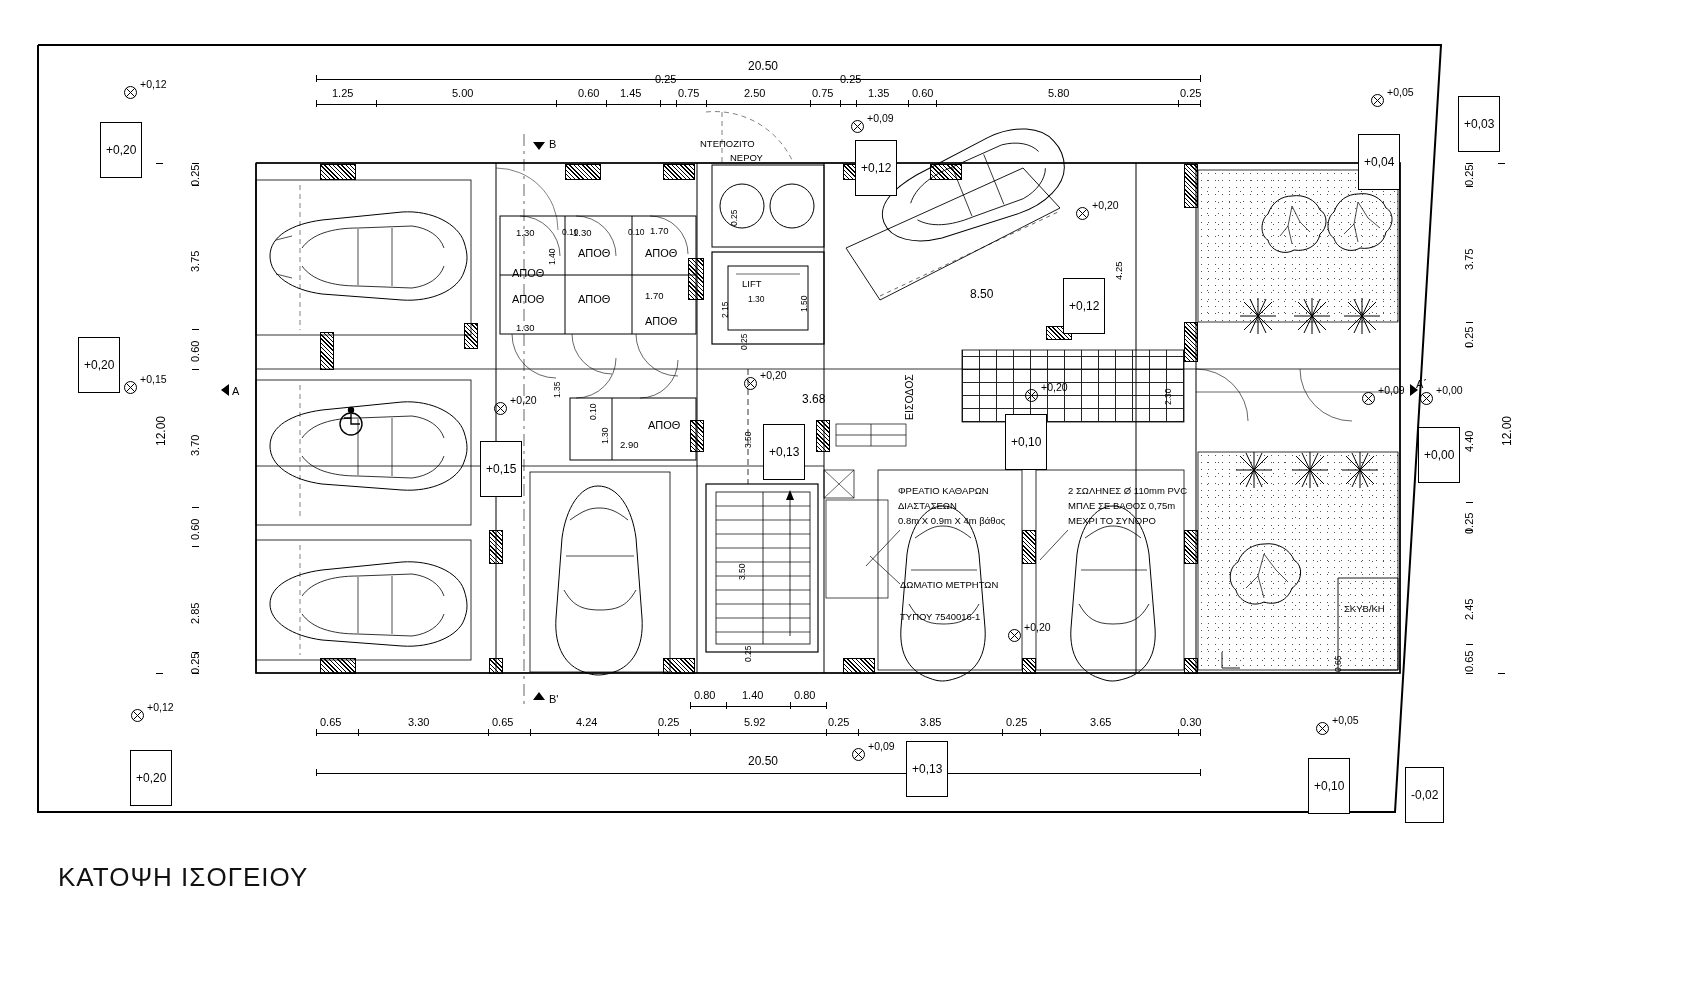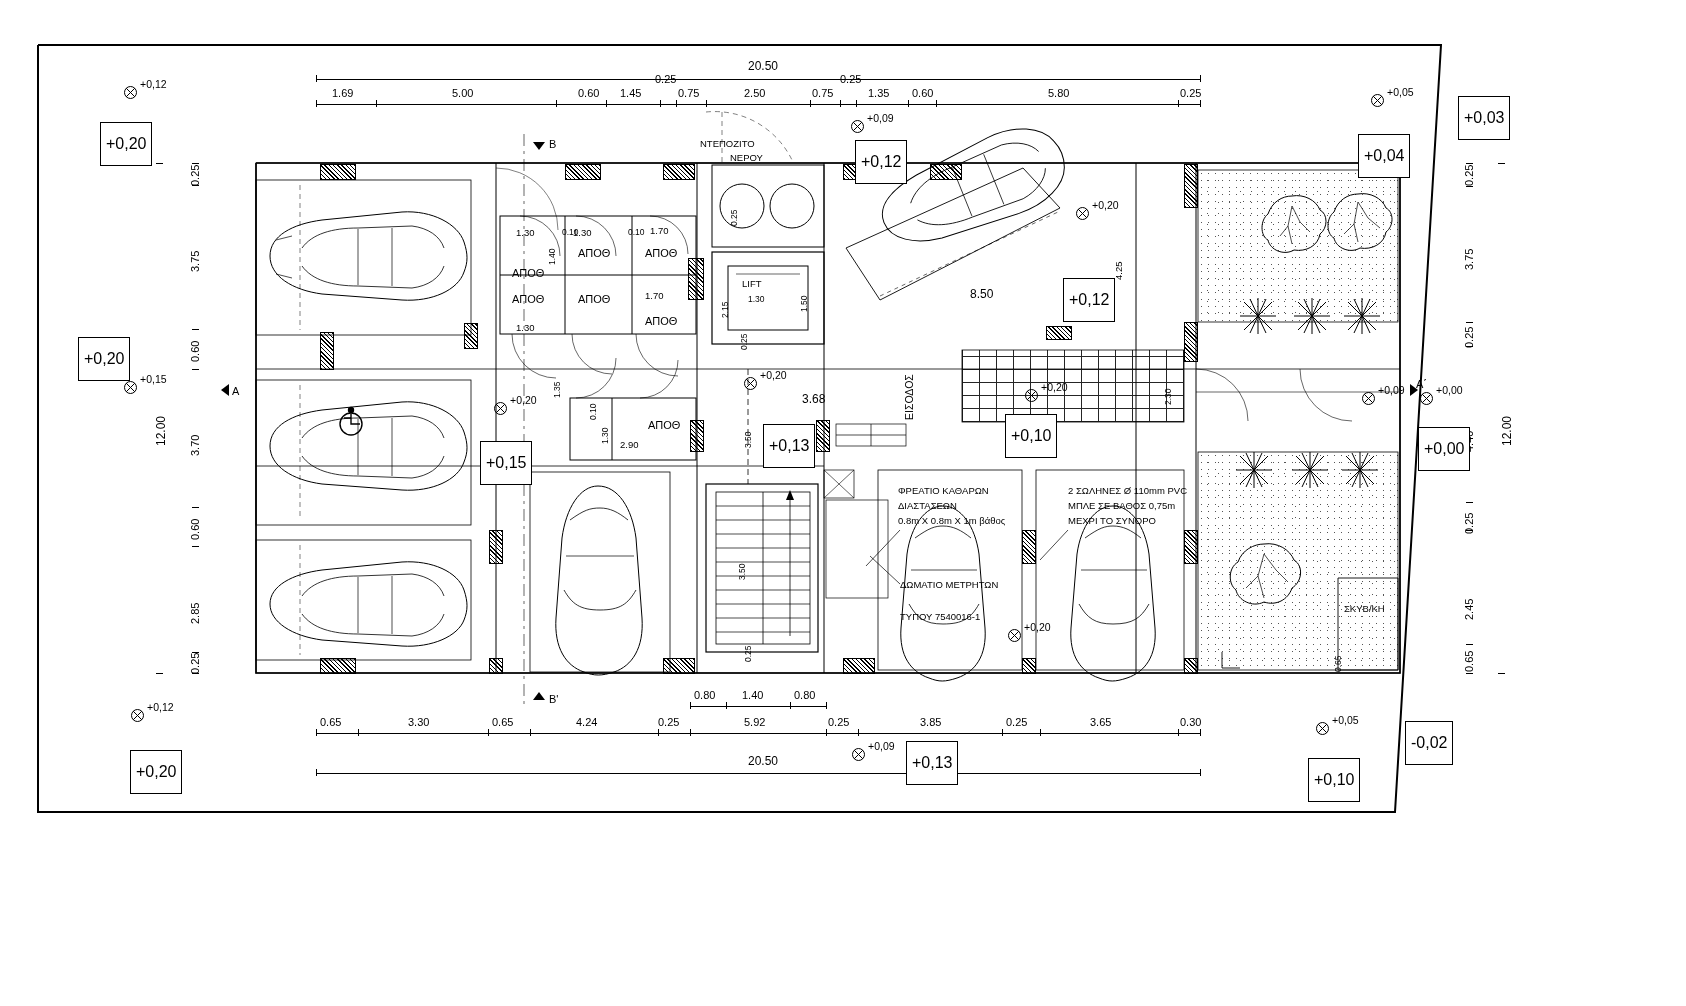--- a/index.html
+++ b/index.html
@@ -58,22 +58,22 @@
     border-radius: 50%;
     border: 1px solid #000;
     background:
       linear-gradient(45deg, transparent 49%, #000 49% 51%, transparent 51%),
       linear-gradient(-45deg, transparent 49%, #000 49% 51%, transparent 51%);
   }
   .lvlbox {
     position: absolute;
     border: 1px solid #000;
     background: #fff;
-    font-size: 16px;
-    padding: 12px 5px;
+    font-size: 12px;
+    padding: 20px 5px;
     white-space: nowrap;
   }
   svg { position: absolute; overflow: visible; }
   .stipple {
     background-color: #fff;
     background-image:
       radial-gradient(#555 0.6px, transparent 0.7px),
       radial-gradient(#555 0.6px, transparent 0.7px);
     background-size: 7px 7px, 11px 11px;
     background-position: 0 0, 4px 5px;
@@ -411,21 +411,21 @@
   <div class="txt sm" style="left:1344px;top:604px">ΣΚΥΒ/ΚΗ</div>
   <div class="txt xs rot90" style="left:1334px;top:672px">0.65</div>
 
   <svg style="left:0;top:0;width:1686px;height:1006px">
     <line x1="900" y1="530" x2="866" y2="566" stroke="#000" stroke-width="0.7"></line>
     <line x1="1068" y1="530" x2="1040" y2="560" stroke="#000" stroke-width="0.7"></line>
     <line x1="900" y1="584" x2="870" y2="556" stroke="#000" stroke-width="0.7"></line>
   </svg>
   <div class="txt sm" style="left:898px;top:486px">ΦΡΕΑΤΙΟ ΚΑΘΑΡΩΝ</div>
   <div class="txt sm" style="left:898px;top:501px">ΔΙΑΣΤΑΣΕΩΝ</div>
-  <div class="txt sm" style="left:898px;top:516px">0.8m X 0.8m X 1m βάθος</div>
+  <div class="txt sm" style="left:898px;top:516px">0.8m X 0.9m X 4m βάθος</div>
   <div class="txt sm" style="left:1068px;top:486px">2 ΣΩΛΗΝΕΣ  Ø 110mm PVC</div>
   <div class="txt sm" style="left:1068px;top:501px">ΜΠΛΕ ΣΕ ΒΑΘΟΣ 0,75m</div>
   <div class="txt sm" style="left:1068px;top:516px">ΜΕΧΡΙ ΤΟ ΣΥΝΟΡΟ</div>
   <div class="txt sm" style="left:900px;top:580px">ΔΩΜΑΤΙΟ ΜΕΤΡΗΤΩΝ</div>
   <div class="txt sm" style="left:900px;top:612px">ΤΥΠΟΥ 7540016-1</div>
 
   <svg style="left:0;top:0;width:1686px;height:1006px">
     <line x1="524" y1="134" x2="524" y2="706" stroke="#000" stroke-width="0.6" stroke-dasharray="12,5,3,5"></line>
     <polygon points="533,142 545,142 539,150" fill="#000"></polygon>
     <polygon points="533,700 545,700 539,692" fill="#000"></polygon>
@@ -451,21 +451,21 @@
   <div class="tick" style="left:676px;top:100px"></div>
   <div class="tick" style="left:706px;top:100px"></div>
   <div class="tick" style="left:810px;top:100px"></div>
   <div class="tick" style="left:840px;top:100px"></div>
   <div class="tick" style="left:856px;top:100px"></div>
   <div class="tick" style="left:908px;top:100px"></div>
   <div class="tick" style="left:936px;top:100px"></div>
   <div class="tick" style="left:1178px;top:100px"></div>
   <div class="tick" style="left:1200px;top:100px"></div>
 
-  <div class="txt" style="left:332px;top:88px">1.69</div>
+  <div class="txt" style="left:332px;top:88px">1.25</div>
   <div class="txt" style="left:452px;top:88px">5.00</div>
   <div class="txt" style="left:578px;top:88px">0.60</div>
   <div class="txt" style="left:620px;top:88px">1.45</div>
   <div class="txt" style="left:655px;top:74px">0.25</div>
   <div class="txt" style="left:678px;top:88px">0.75</div>
   <div class="txt" style="left:744px;top:88px">2.50</div>
   <div class="txt" style="left:812px;top:88px">0.75</div>
   <div class="txt" style="left:840px;top:74px">0.25</div>
   <div class="txt" style="left:868px;top:88px">1.35</div>
   <div class="txt" style="left:912px;top:88px">0.60</div>
@@ -593,17 +593,18 @@
       <div class="lvl" style="left: 1024px; top: 621px;">+0,20</div>
       <div class="lvlmark" style="left: 131px; top: 709px;"></div>
       <div class="lvl" style="left: 147px; top: 701px;">+0,12</div>
       <div class="lvlbox" style="left: 130px; top: 750px;">+0,20</div>
       <div class="lvlmark" style="left: 852px; top: 748px;"></div>
       <div class="lvl" style="left: 868px; top: 740px;">+0,09</div>
       <div class="lvlbox" style="left: 906px; top: 741px;">+0,13</div>
       <div class="lvlmark" style="left: 1316px; top: 722px;"></div>
       <div class="lvl" style="left: 1332px; top: 714px;">+0,05</div>
       <div class="lvlbox" style="left: 1308px; top: 758px;">+0,10</div>
-      <div class="lvlbox" style="left: 1405px; top: 721px;">-0,02</div>
+      <div class="lvlbox" style="left: 1405px; top: 767px;">-0,02</div>
     </div>
 
+  <div class="title" style="left:58px;top:862px">ΚΑΤΟΨΗ ΙΣΟΓΕΙΟΥ</div>
 
 </div>
 
 </body></html>

